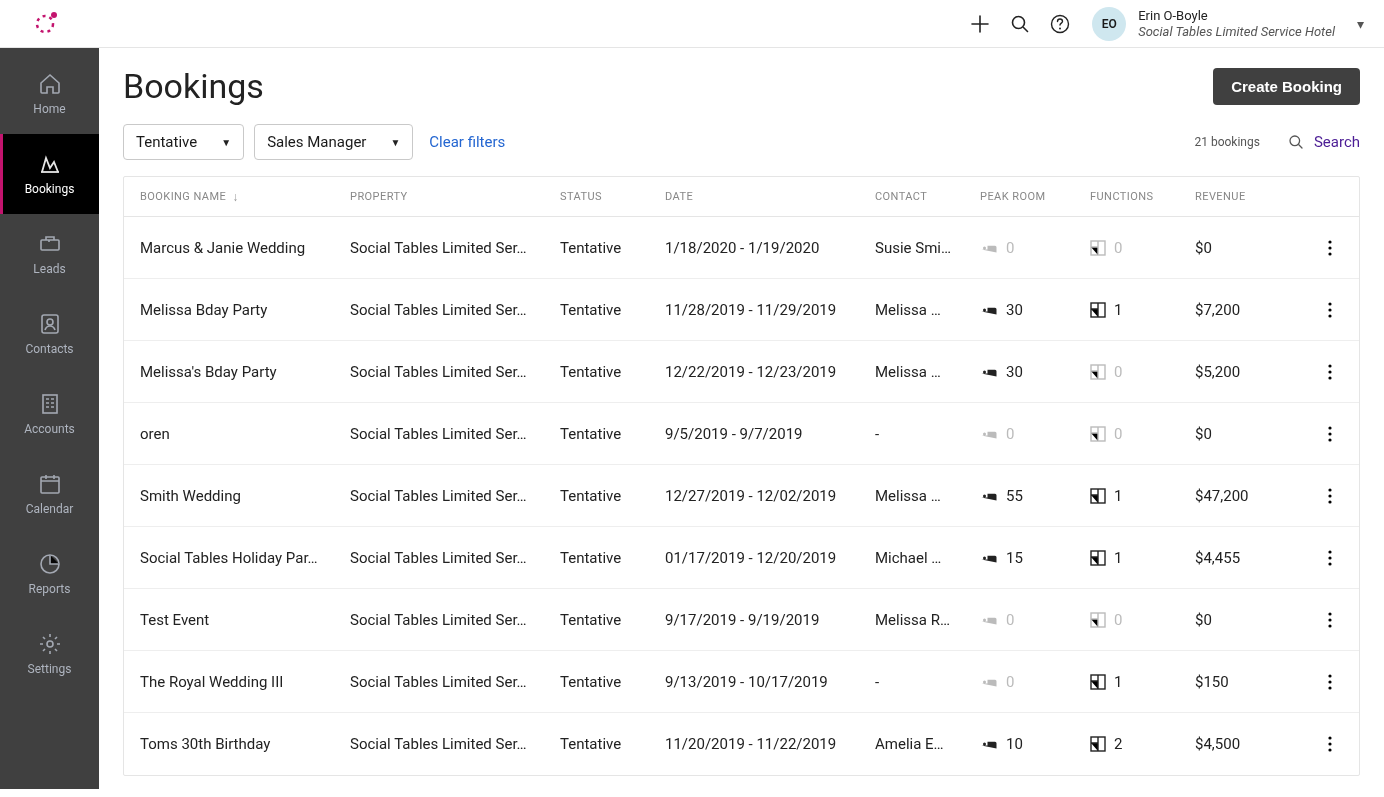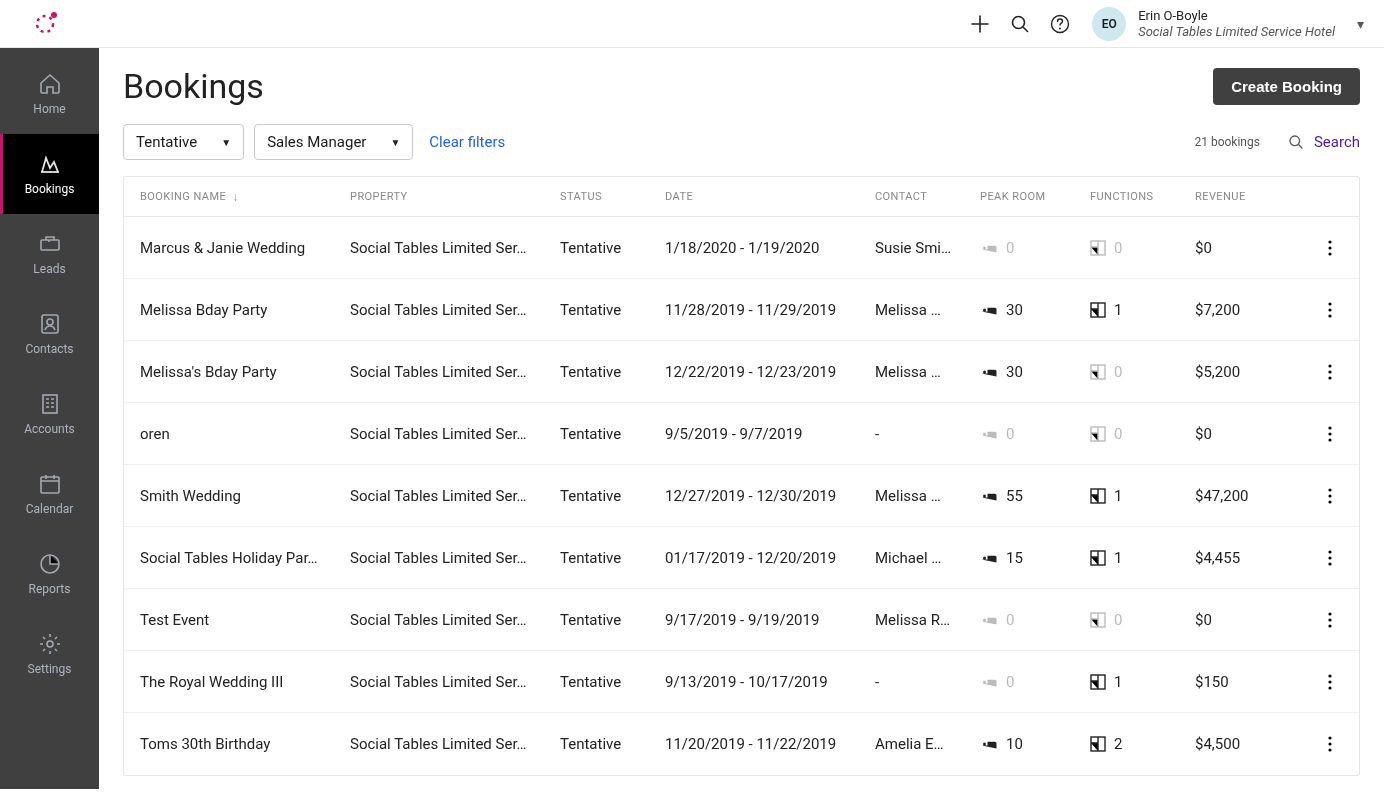--- a/index.html
+++ b/index.html
@@ -422,21 +422,21 @@
                 <circle cx="2" cy="2" r="1.6"></circle>
                 <circle cx="2" cy="8" r="1.6"></circle>
                 <circle cx="2" cy="14" r="1.6"></circle>
               </svg>
             </div>
           </div>
           <div class="row">
             <div class="cell">Smith Wedding</div>
             <div class="cell">Social Tables Limited Ser…</div>
             <div class="cell">Tentative</div>
-            <div class="cell">12/27/2019 - 12/30/2019</div>
+            <div class="cell">12/27/2019 - 12/02/2019</div>
             <div class="cell">Melissa …</div>
             <div class="iconcell ">
               <svg width="18" height="14" viewBox="0 0 24 16">
                 <path d="M2 2v12M2 10h20v4M6 6a2 2 0 100 4 2 2 0 000-4zM10 10h12V7a2 2 0 00-2-2H10z" fill="currentColor"></path>
               </svg>
               <span class="val">55</span>
             </div>
             <div class="iconcell ">
               <svg width="16" height="16" viewBox="0 0 16 16">
                 <rect x="1" y="1" width="14" height="14" fill="none" stroke="currentColor" stroke-width="1.4"></rect>

